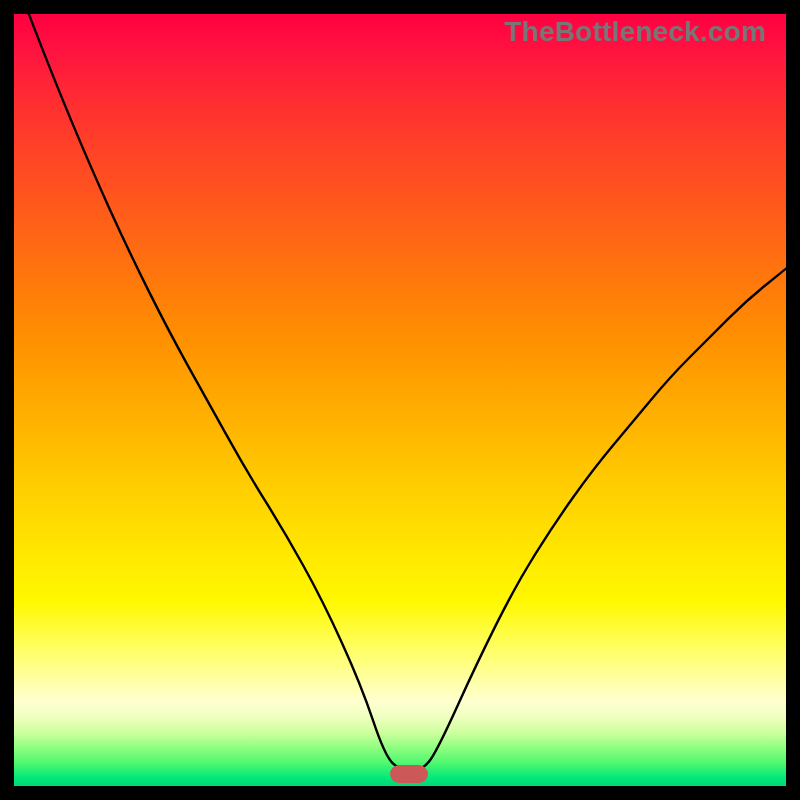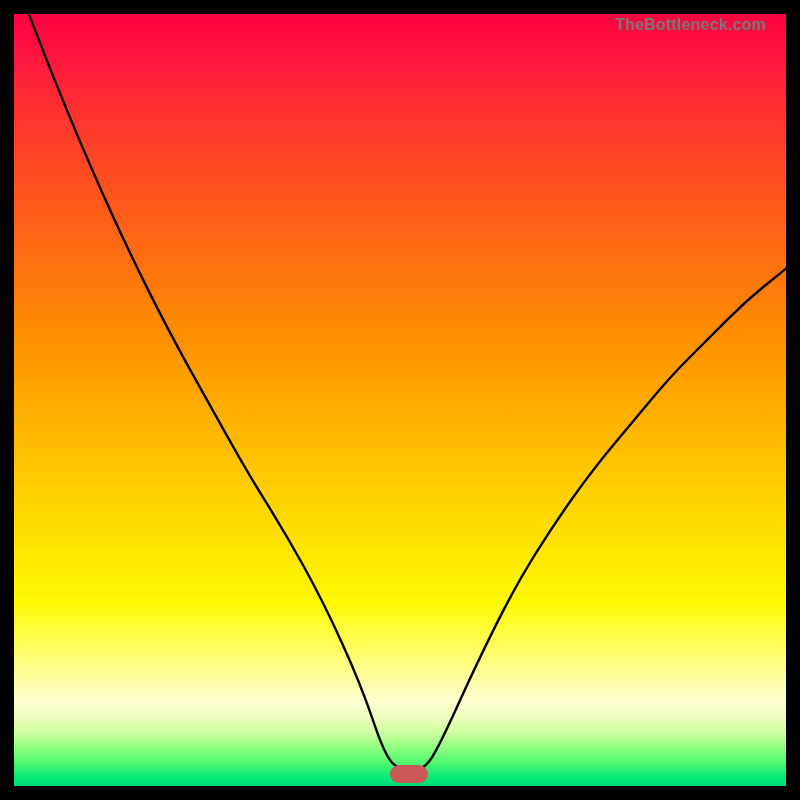--- a/index.html
+++ b/index.html
@@ -42,21 +42,21 @@
       #90ff80 95%,
       #50f870 97%,
       #00e878 99%,
       #00d878 100%
     );
   }
   .watermark {
     position: absolute;
     top: 2px;
     right: 20px;
-    font-size: 16px;
+    font-size: 28px;
     font-weight: 600;
     color: #777;
     letter-spacing: 0.2px;
     user-select: none;
   }
   svg.curve {
     position: absolute;
     left: 0;
     top: 0;
     width: 772px;

